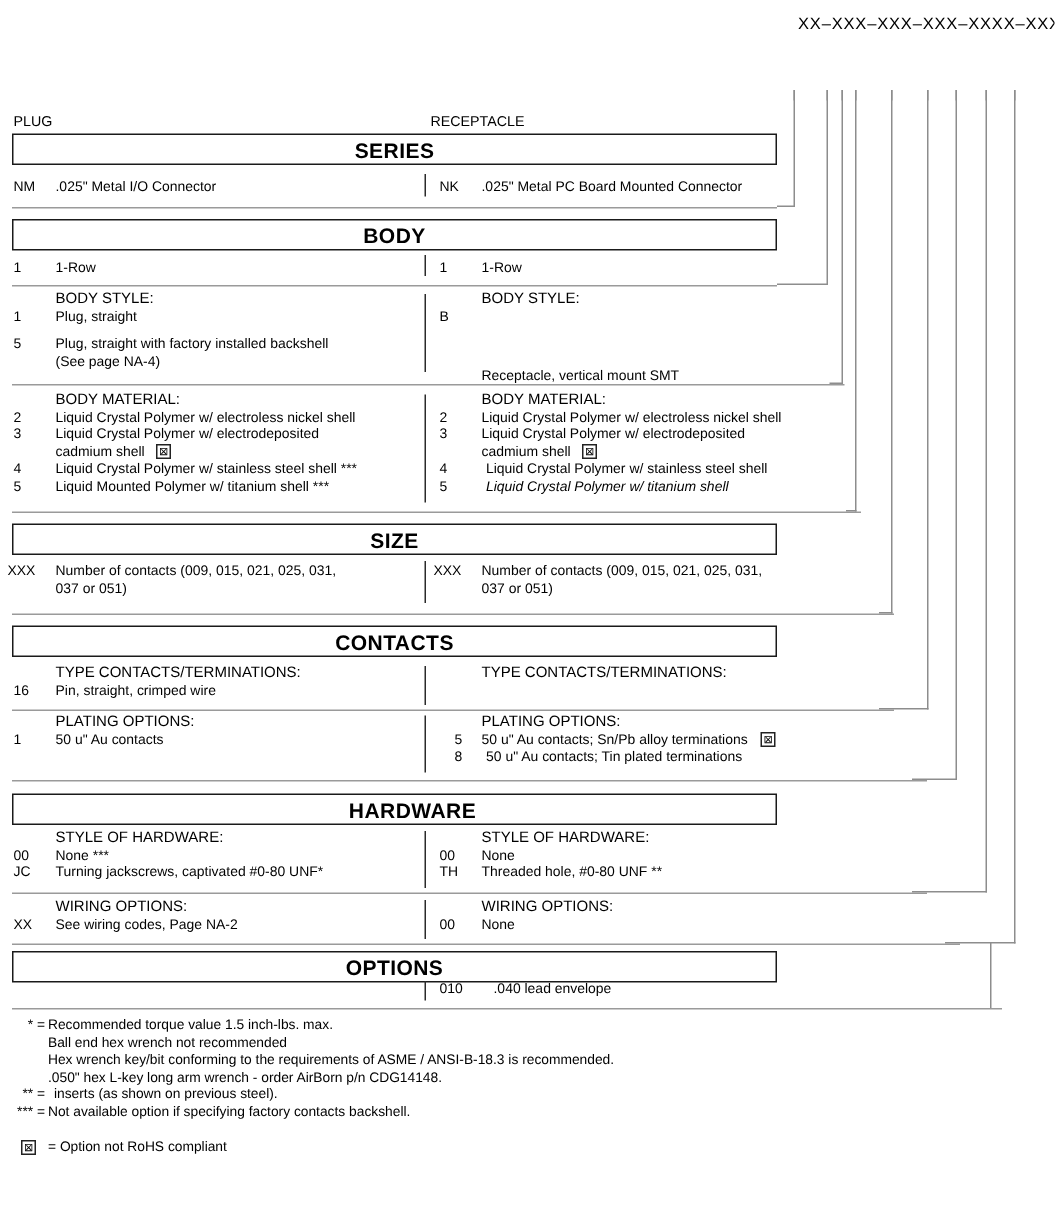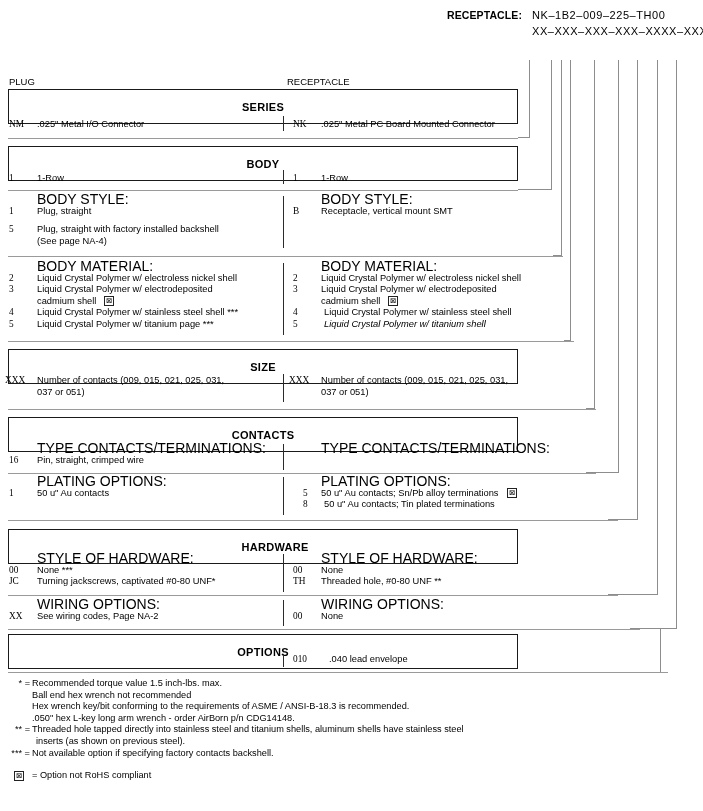--- a/index.html
+++ b/index.html
@@ -19,34 +19,34 @@
   .pn-val.mono{letter-spacing:.55px;}
   .pn-pattern{padding-left:102px;font-size:11px;letter-spacing:.55px;white-space:nowrap;margin-top:1px;}
 
   
   .caption{position:absolute;font-size:9.5px;}
   .cap-plug{left:9px;top:76px;text-align:center;}
   .cap-recep{left:287px;top:76px;}
 
   
   .bar{
-    position:absolute;left:8px;width:510px;height:35px;
+    position:absolute;left:8px;width:510px;height:21px;
     border:1.6px solid #1a1a1a;box-sizing:border-box;
     display:flex;align-items:center;justify-content:center;
-    font-weight:bold;font-size:11px;letter-spacing:.3px;background:#fff;
+    font-weight:bold;font-size:14px;letter-spacing:.3px;background:#fff;
   }
 
   
   .row{position:absolute;left:0;width:703px;font-size:9.3px;line-height:11.6px;}
   .col{position:absolute;top:0;}
   .col-l{left:9px;width:272px;}
   .col-r{left:293px;width:290px;}
-  .code{position:absolute;width:26px;text-align:left;font-size:9.3px;font-family:Liberation Serif, serif;}
+  .code{position:absolute;width:26px;text-align:left;font-size:9.3px;}
   .txt{position:absolute;left:0;font-size:9.3px;}
-  .grouphead{font-size:14px;}
+  .grouphead{font-size:10px;}
 
   
   .pipe{position:absolute;left:283px;width:1px;background:#2b2b2b;}
 
   
   .hr{position:absolute;left:8px;height:1px;background:#9a9a9a;}
 
   
   .vline{position:absolute;width:1px;background:#8d8d8d;}
   .hline{position:absolute;height:1px;background:#8d8d8d;}
@@ -61,24 +61,20 @@
     display:inline-block;border:1px solid #222;font-size:7.4px;line-height:8px;
     padding:0 1px;vertical-align:1px;font-family:"Liberation Sans",sans-serif;
   }
 </style>
 </head>
 <body>
 
 <div class="page">
 
   <div class="pn">
-    <div class="pn-row">
-      <div class="pn-label">RECEPTACLE:</div>
-      <div class="pn-val mono">NK–1B2–009–225–TH00</div>
-    </div>
     <div class="pn-pattern">XX–XXX–XXX–XXX–XXXX–XXX</div>
   </div>
 
   <div class="tick" style="left:529px;top:60px;"></div>
   <div class="tick" style="left:551px;top:60px;"></div>
   <div class="tick" style="left:561px;top:60px;"></div>
   <div class="tick" style="left:570px;top:60px;"></div>
   <div class="tick" style="left:594px;top:60px;"></div>
   <div class="tick" style="left:618px;top:60px;"></div>
   <div class="tick" style="left:637px;top:60px;"></div>
@@ -128,21 +124,21 @@
         <span class="txt" style="left:28px;">Plug, straight with factory installed backshell</span>
       </div>
       <div style="position:relative;height:12px;">
         <span class="txt" style="left:28px;">(See page NA-4)</span>
       </div>
     </div>
     <div class="col col-r">
       <div class="grouphead" style="margin-left:28px;">BODY STYLE:</div>
       <div style="position:relative;height:12px;">
         <span class="code">B</span>
-        <span class="txt" style="left:28px;">Receptacle, vertical mount SMT</span>
+        <span class="txt" style="left:28px;margin-top:39px;">Receptacle, vertical mount SMT</span>
       </div>
     </div>
   </div>
   <div class="pipe" style="top:196px;height:52px;"></div>
   <div class="hr" style="top:256px;width:555px;"></div>
 
   <div class="row" style="top:261px;height:72px;">
     <div class="col col-l">
       <div class="grouphead" style="margin-left:28px;">BODY MATERIAL:</div>
       <div style="position:relative;height:11.6px;">
@@ -158,21 +154,21 @@
           <span>cadmium shell</span>
           <span class="bx" style="margin-left:5px;">⊠</span>
         </span>
       </div>
       <div style="position:relative;height:11.6px;">
         <span class="code">4</span>
         <span class="txt" style="left:28px;">Liquid Crystal Polymer w/ stainless steel shell ***</span>
       </div>
       <div style="position:relative;height:11.6px;">
         <span class="code">5</span>
-        <span class="txt" style="left:28px;">Liquid Crystal Polymer w/ titanium page ***</span>
+        <span class="txt" style="left:28px;">Liquid Mounted Polymer w/ titanium shell ***</span>
       </div>
     </div>
     <div class="col col-r">
       <div class="grouphead" style="margin-left:28px;">BODY MATERIAL:</div>
       <div style="position:relative;height:11.6px;">
         <span class="code">2</span>
         <span class="txt" style="left:28px;">Liquid Crystal Polymer w/ electroless nickel shell</span>
       </div>
       <div style="position:relative;height:11.6px;">
         <span class="code">3</span>
@@ -352,21 +348,20 @@
   <div class="notes">
     <div class="note">
       <span class="mk">* =</span>
       <div>Recommended torque value 1.5 inch-lbs. max.</div>
       <div>Ball end hex wrench not recommended</div>
       <div>Hex wrench key/bit conforming to the requirements of ASME / ANSI-B-18.3 is recommended.</div>
       <div>.050" hex L-key long arm wrench - order AirBorn p/n CDG14148.</div>
     </div>
     <div class="note">
       <span class="mk">** =</span>
-      <div>Threaded hole tapped directly into stainless steel and titanium shells, aluminum shells have stainless steel</div>
       <div style="padding-left:4px;">inserts (as shown on previous steel).</div>
     </div>
     <div class="note">
       <span class="mk">*** =</span>
       <div>Not available option if specifying factory contacts backshell.</div>
     </div>
     <div class="note-rohs">
       <span class="bx" style="position:absolute;left:8px;top:1px;">⊠</span>
       <span>= Option not RoHS compliant</span>
     </div>

